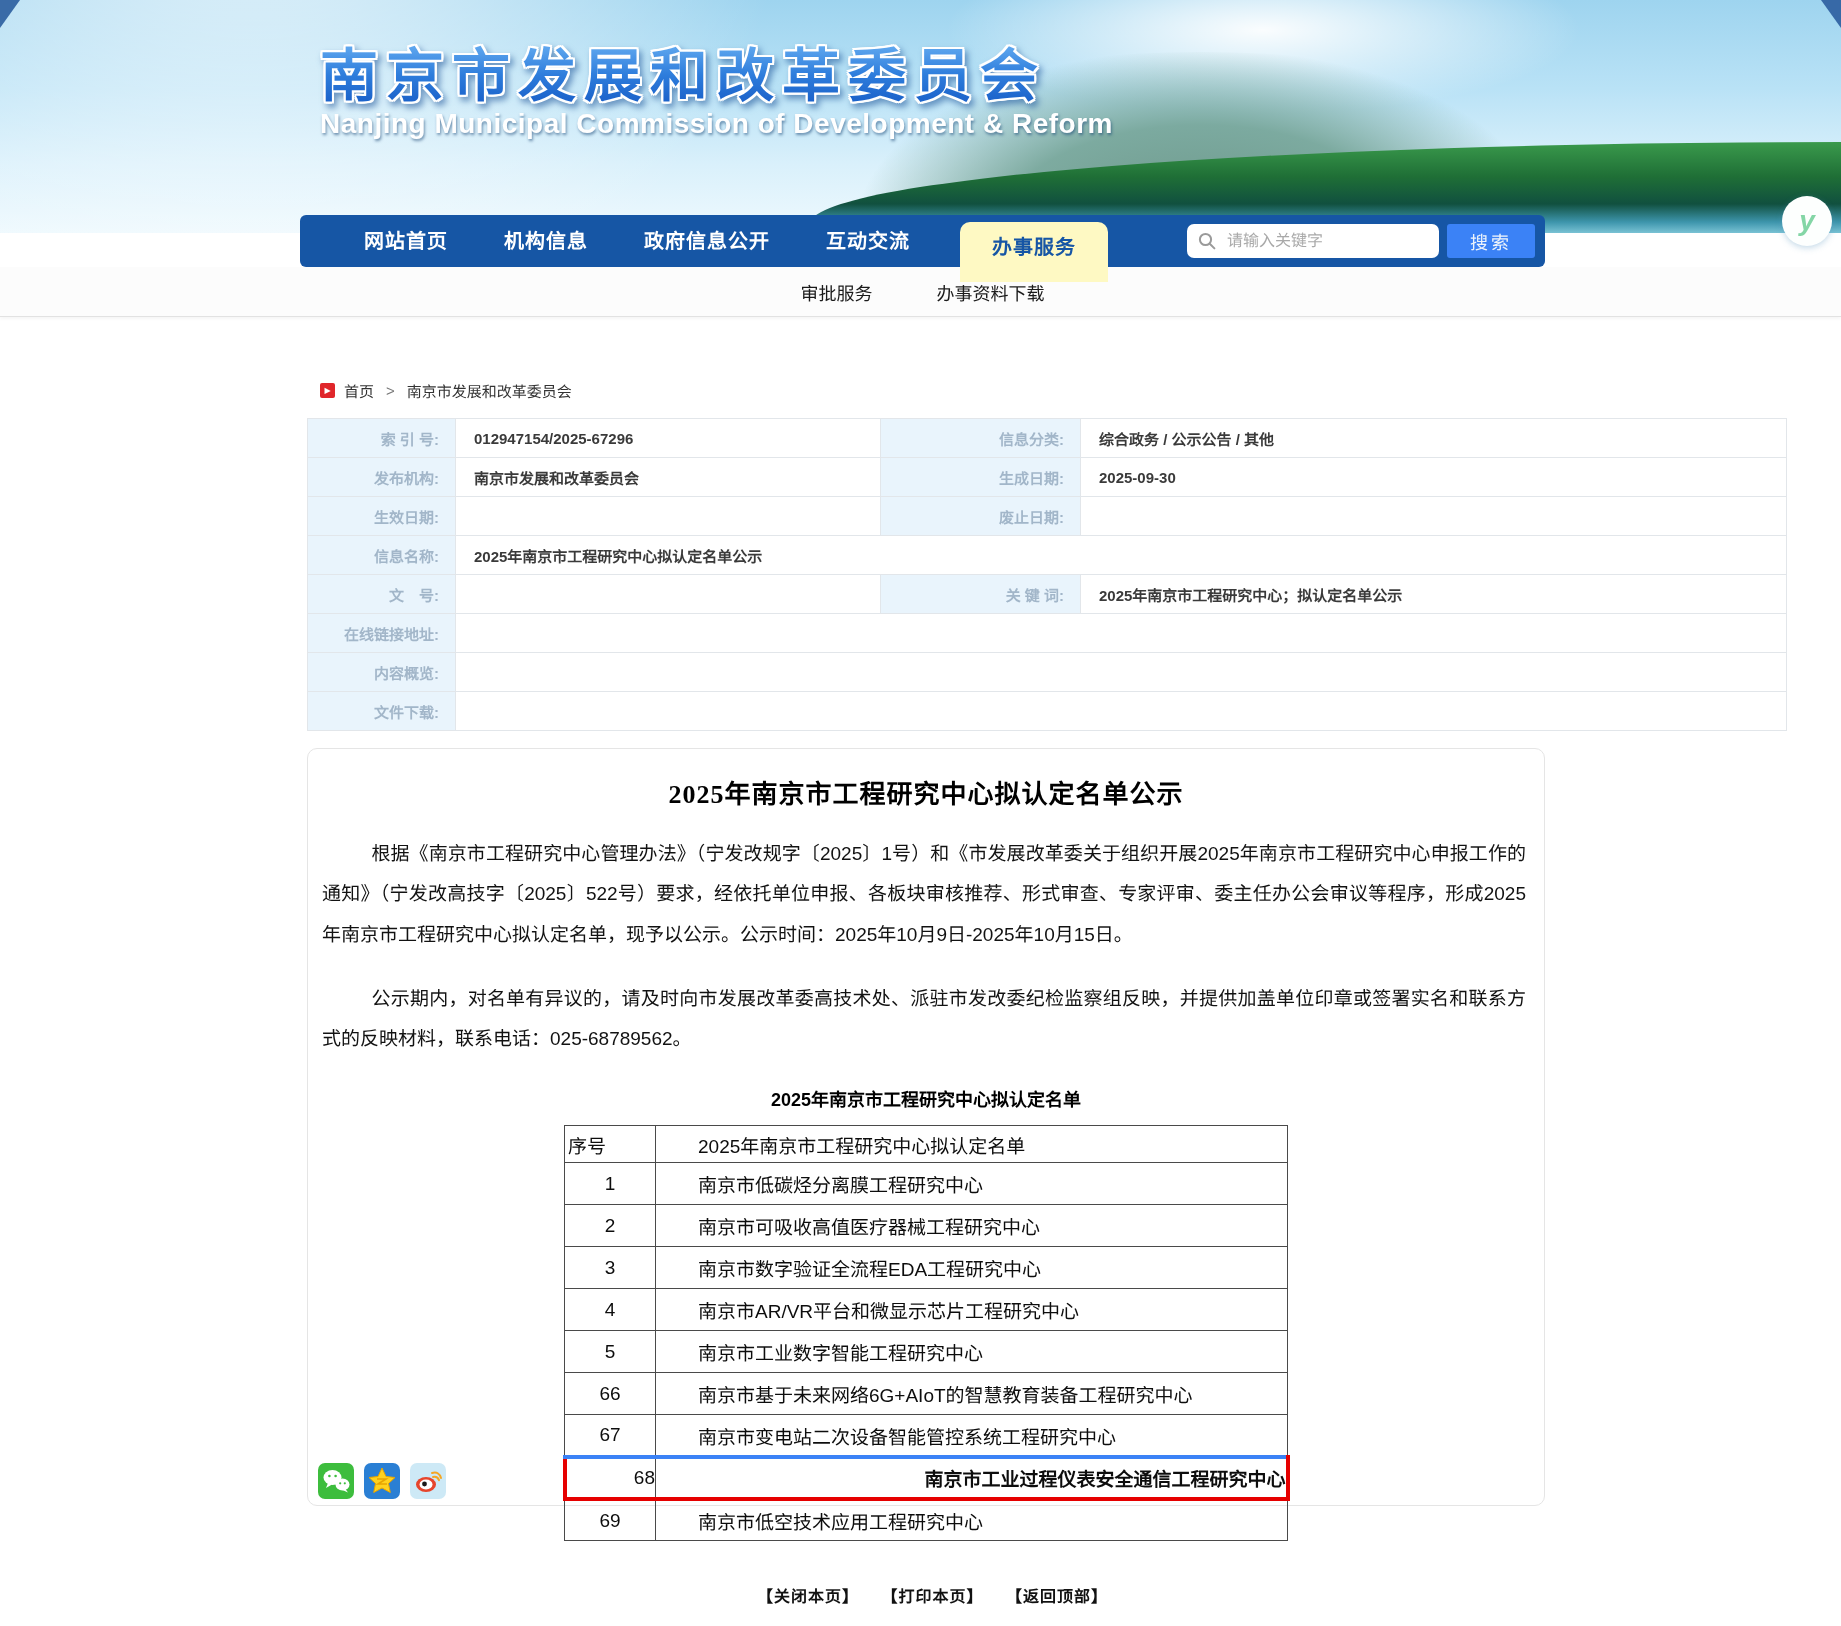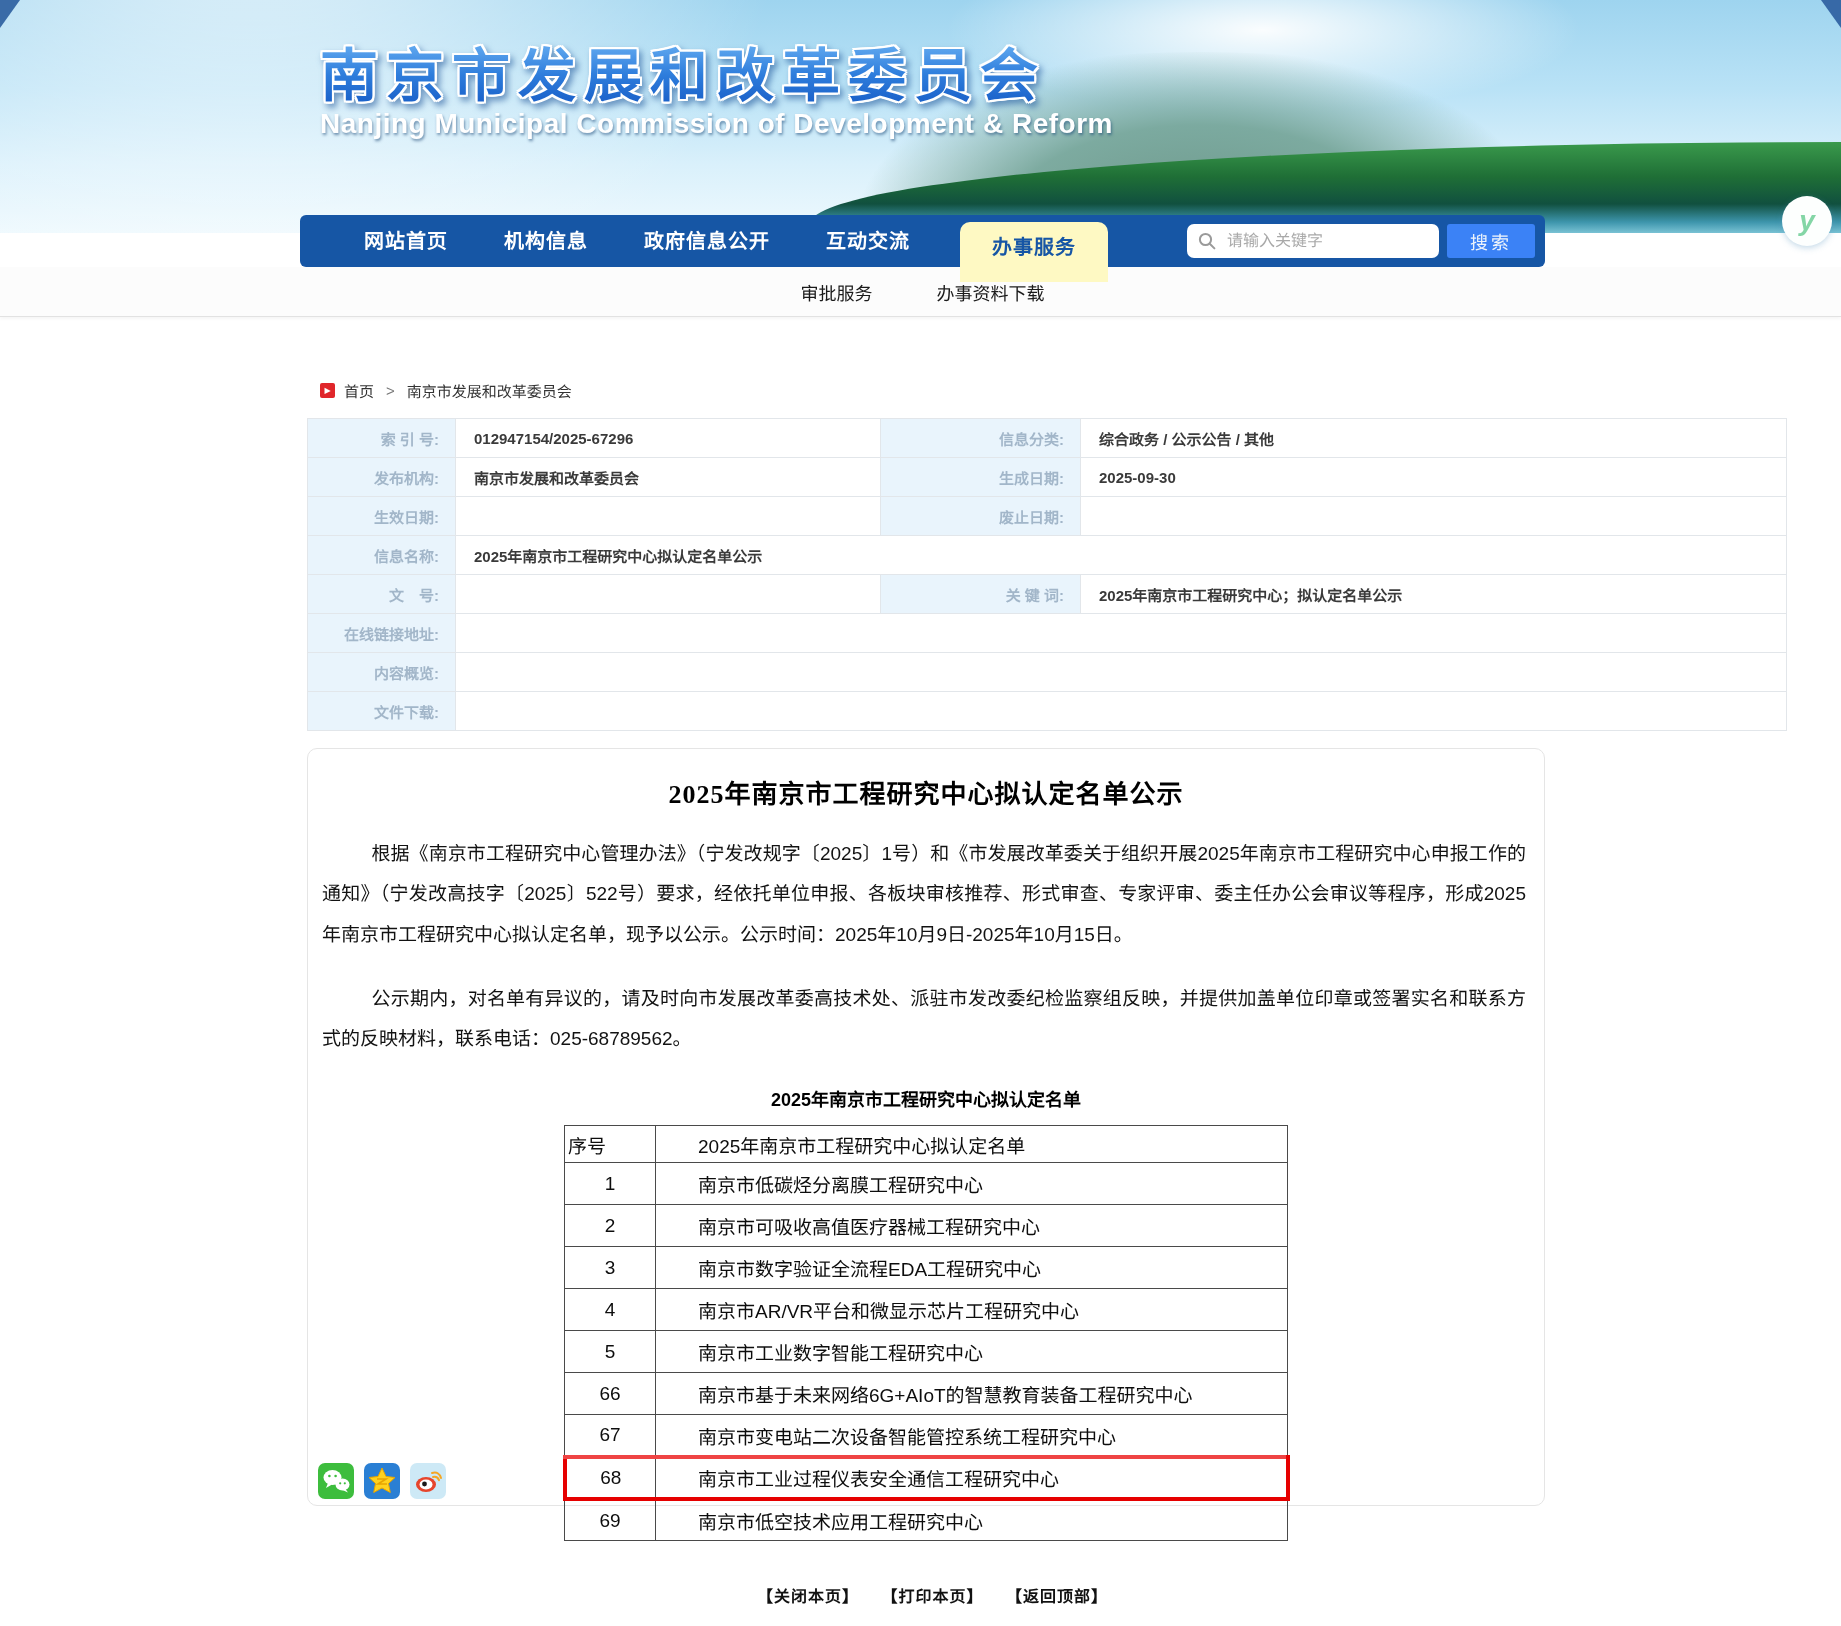--- a/index.html
+++ b/index.html
@@ -93,23 +93,23 @@
   .article-p { margin:24px 18px 0 14px; font-size:19px; line-height:2.12; color:#121212;
     text-indent:2.6em; text-align:justify; }
   .list-caption { margin-top:26px; text-align:center; font-size:18px; font-weight:bold; color:#000; }
   .list-table { margin:14px auto 0; width:727px; border-collapse:collapse; }
   .list-table td { border:1px solid #4a4a4a; font-size:19px; color:#0d0d0d; }
   .list-table tr.head td { height:37px; }
   .list-table tr.row td { height:42px; }
   td.c-no { width:91px; text-align:center; }
   tr.head td.c-no { text-align:left; padding-left:3px; }
   td.c-name { text-align:left; padding-left:42px; }
-  tr.hl td { border-top:4px solid #ef4444; border-bottom:4px solid #e60000; }
+  tr.hl td { border-top:4px solid #3b82f6; border-bottom:4px solid #e60000;text-align:right; }
   tr.hl td:first-child { border-left:4px solid #e60000; }
-  tr.hl td:last-child { border-right:4px solid #e60000; }
+  tr.hl td:last-child { border-right:4px solid #e60000;font-weight:bold; }
 
   
   .share { position:absolute; left:10px; bottom:6px; display:flex; gap:10px; }
   .share-icon { width:36px; height:36px; display:block; cursor:pointer; }
 
   
   .footer { position:absolute; left:12px; top:1583px; width:1841px; text-align:center; }
   .footer-link { font-size:16px; font-weight:bold; color:#111; margin:0 9px;
     text-decoration:none; letter-spacing:1px; cursor:pointer; }
 

